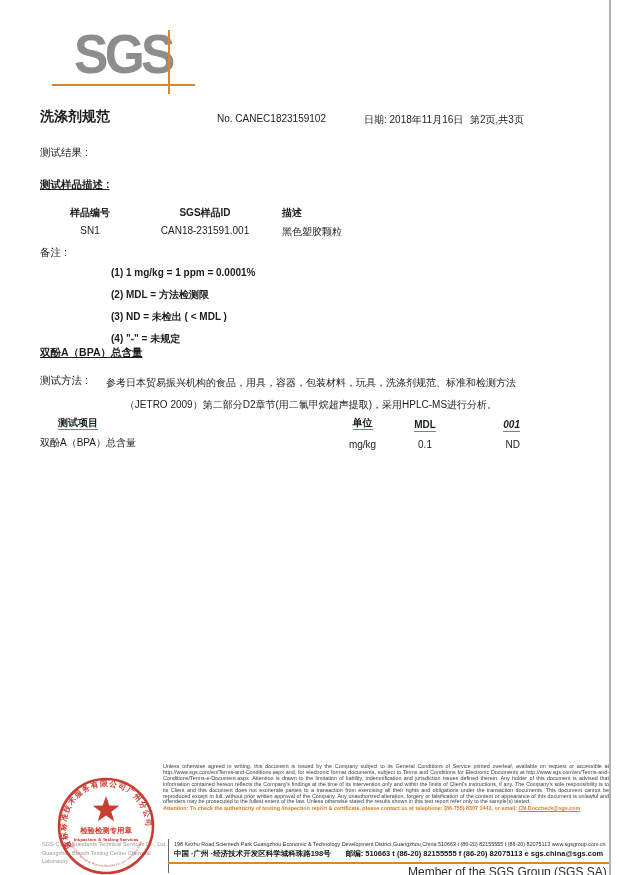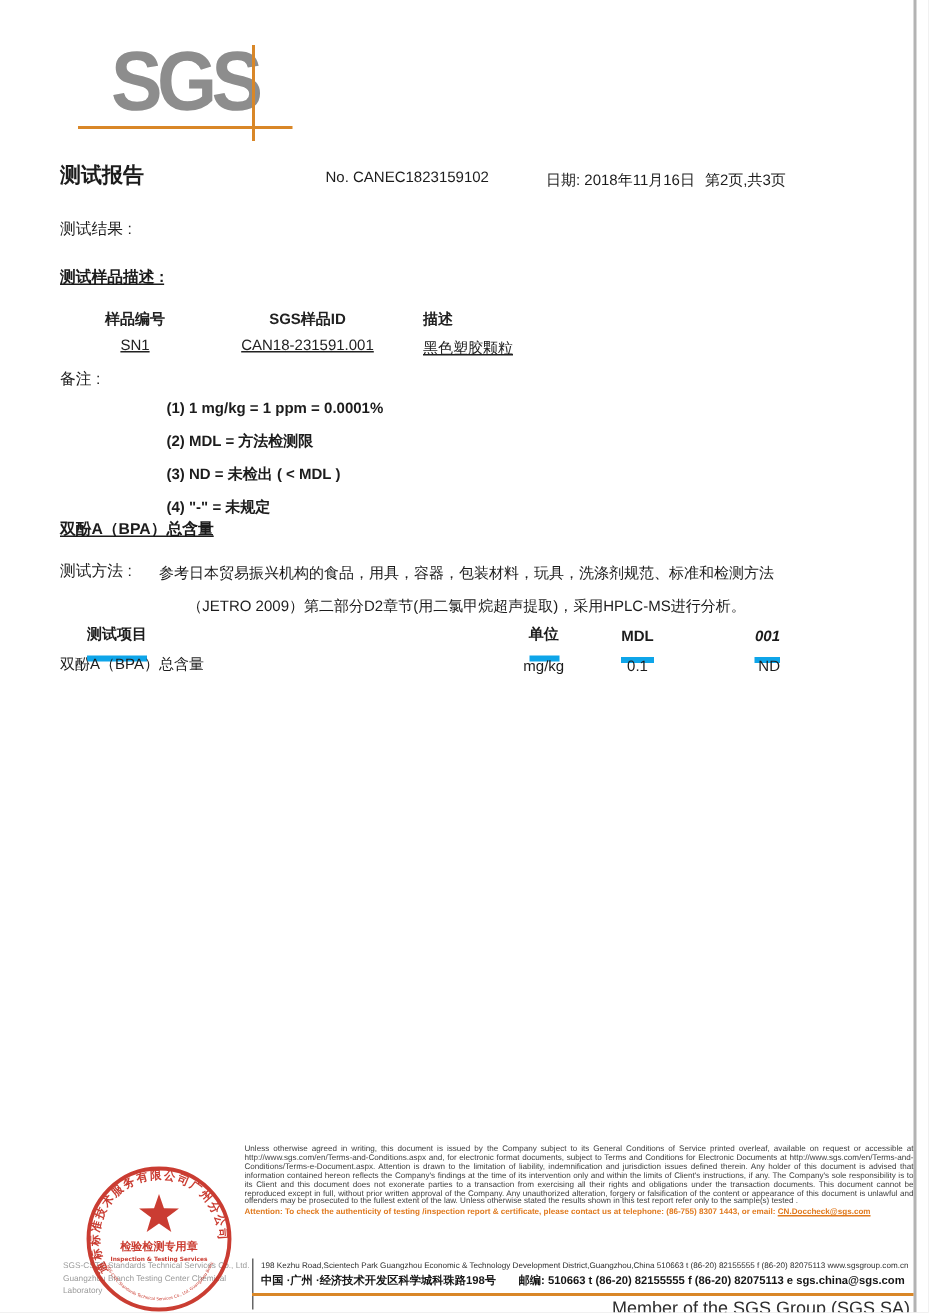--- a/index.html
+++ b/index.html
@@ -29,33 +29,33 @@
   .notes-lbl{left:40px;top:246px;}
   .bpa-title{left:40px;top:346px;font-weight:bold;text-decoration:underline;}
   .method-lbl{left:40px;top:374px;}
   
   .sample-table{left:40px;top:206px;width:330px;font-size:10px;}
   .sample-table .tr{display:flex;}
   .sample-table .c1{flex:0 0 100px;text-align:center;}
   .sample-table .c2{flex:0 0 130px;text-align:center;}
   .sample-table .c3{flex:1;text-align:left;padding-left:12px;}
   .sample-table .th{font-weight:bold;}
-  .sample-table .tr + .tr{margin-top:5px;text-decoration:underline;}
+  .sample-table .tr + .tr{margin-top:5px;}
   
   .notes{left:111px;top:262px;font-size:10px;line-height:22px;color:#1c1c1c;font-weight:bold;}
   
   .method-text{left:95px;top:372px;width:432px;font-size:10px;line-height:22px;color:#1c1c1c;text-align:center;}
   
   .result-table{left:40px;top:416px;width:480px;font-size:10px;color:#1c1c1c;}
   .result-table .tr{display:flex;align-items:flex-end;}
   .result-table .ci{flex:0 0 290px;text-align:left;}
   .result-table .cu{flex:0 0 65px;text-align:center;}
   .result-table .cm{flex:0 0 60px;text-align:center;}
   .result-table .c0{flex:0 0 65px;text-align:right;}
-  .result-table .th span{border-bottom:4px solid #0ea5e9;padding-bottom:8px;}
+  .result-table .th span{border-bottom:1px solid #0ea5e9;padding-bottom:1px;}
   .result-table .th .ci{padding-left:18px;box-sizing:border-box;}
   .result-table .th{font-weight:bold;}
   .result-table .italic span{font-style:italic;}
   .result-table .tr + .tr{margin-top:6px;}
   
   .legal{left:163px;top:764px;width:446px;font-size:5.4px;line-height:5.9px;
     color:#3d3d3d;text-align:justify;}
   .attention{color:#e07a1f;font-weight:bold;margin-top:1px;}
   .attention .email{text-decoration:underline;}
   .company{left:42px;top:840px;width:130px;font-size:5.5px;line-height:8.5px;color:#9a9a9a;}
@@ -71,21 +71,21 @@
 <body>
 
 <div class="page">
 
   <div class="abs scan-edge"></div>
 
   <div class="abs logo-text">SGS</div>
   <div class="abs logo-hline"></div>
   <div class="abs logo-vline"></div>
 
-  <div class="abs report-title">测试报告</div>
+  <div class="abs report-title">洗涤剂规范</div>
   <div class="abs hdr hdr-no">No. CANEC1823159102</div>
   <div class="abs hdr hdr-date">日期: 2018年11月16日</div>
   <div class="abs hdr hdr-page">第2页,共3页</div>
 
   <div class="abs lbl results-lbl">测试结果 :</div>
   <div class="abs lbl sample-desc-lbl">测试样品描述 :</div>
 
   <div class="abs sample-table">
     <div class="tr th">
       <div class="c1">样品编号</div>

